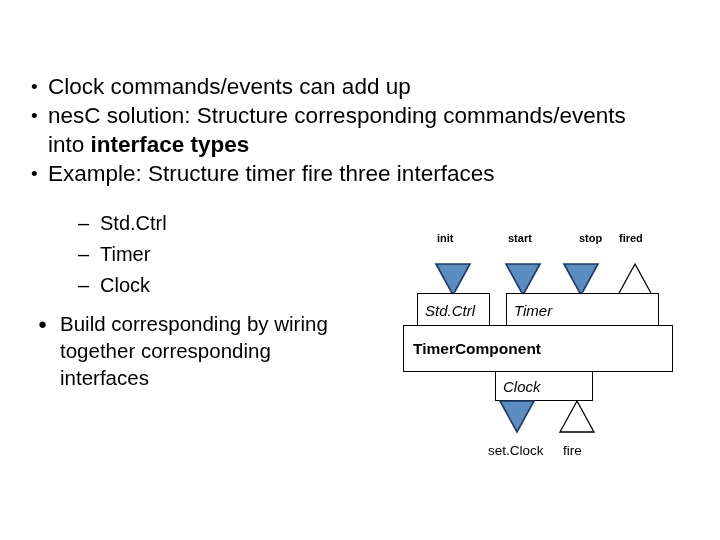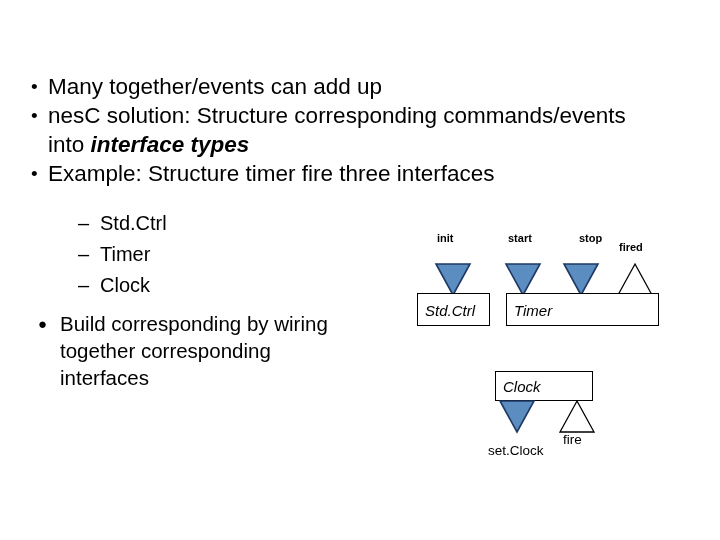--- a/index.html
+++ b/index.html
@@ -55,21 +55,20 @@
     padding-left: 9px;
     box-sizing: border-box;
     font-size: 19px;
     line-height: 29px;
   }
   .bullet-text {
     flex: 1 1 auto;
   }
   .bullet-text .em {
     font-weight: bold;
-    font-style: italic;
   }
 
   
   .sub-list {
     position: absolute;
     left: 78px;
     top: 208px;
     width: 320px;
   }
   .sub-row {
@@ -165,21 +164,21 @@
 </head>
 <body>
 
 <div id="slide">
 
 
   <div class="body-list">
 
     <div class="bullet-row">
       <span class="bullet-mark">•</span>
-      <span class="bullet-text">Many together/events can add up</span>
+      <span class="bullet-text">Clock commands/events can add up</span>
     </div>
 
     <div class="bullet-row">
       <span class="bullet-mark">•</span>
       <span class="bullet-text"><span>nesC solution: Structure corresponding commands/events into </span><span class="em">interface types</span></span>
     </div>
 
     <div class="bullet-row">
       <span class="bullet-mark">•</span>
       <span class="bullet-text">Example: Structure timer fire three interfaces</span>
@@ -205,21 +204,21 @@
   <div class="final-bullet">
     <span class="bullet-mark">●</span>
     <span class="bullet-text">Build corresponding by wiring together corresponding interfaces</span>
   </div>
 
   <div id="diagram">
 
     <div class="dlabel" style="left:42px; top:5px;">init</div>
     <div class="dlabel" style="left:113px; top:5px;text-align:center;">start</div>
     <div class="dlabel" style="left:184px; top:5px;">stop</div>
-    <div class="dlabel" style="left:224px; top:14px;text-align:right;">fired</div>
+    <div class="dlabel" style="left:224px; top:5px;text-align:right;">fired</div>
 
     <svg class="tri" style="left:40px; top:38px;" width="36" height="33" viewBox="0 0 36 33">
       <polygon points="1,1 35,1 18,32" fill="#5b8dc0" stroke="#1f3864" stroke-width="1.6"></polygon>
     </svg>
 
     <svg class="tri" style="left:110px; top:38px;" width="36" height="33" viewBox="0 0 36 33">
       <polygon points="1,1 35,1 18,32" fill="#5b8dc0" stroke="#1f3864" stroke-width="1.6"></polygon>
     </svg>
 
     <svg class="tri" style="left:168px; top:38px;" width="36" height="33" viewBox="0 0 36 33">
@@ -231,31 +230,34 @@
     </svg>
 
     <div class="ibox" style="left:22px; top:68px; width:73px; height:33px;">
       <span class="ibox-label">Std.Ctrl</span>
     </div>
 
     <div class="ibox" style="left:111px; top:68px; width:153px; height:33px;">
       <span class="ibox-label">Timer</span>
     </div>
 
+    <div class="cbox" style="left:8px; top:100px; width:270px; height:47px;">
+      <span class="cbox-label">TimerComponent</span>
+    </div>
 
     <div class="ibox" style="left:100px; top:146px; width:98px; height:30px;">
       <span class="ibox-label">Clock</span>
     </div>
 
     <svg class="tri" style="left:104px; top:175px;" width="36" height="33" viewBox="0 0 36 33">
       <polygon points="1,1 35,1 18,32" fill="#5b8dc0" stroke="#1f3864" stroke-width="1.6"></polygon>
     </svg>
 
     <svg class="tri" style="left:164px; top:175px;" width="36" height="33" viewBox="0 0 36 33">
       <polygon points="18,1 35,32 1,32" fill="#ffffff" stroke="#000000" stroke-width="1.3"></polygon>
     </svg>
 
     <div class="dlabel-plain" style="left:93px; top:218px;">set.Clock</div>
-    <div class="dlabel-plain" style="left:168px; top:207px;">fire</div>
+    <div class="dlabel-plain" style="left:168px; top:218px;">fire</div>
 
   </div>
 
 </div>
 
 </body></html>

